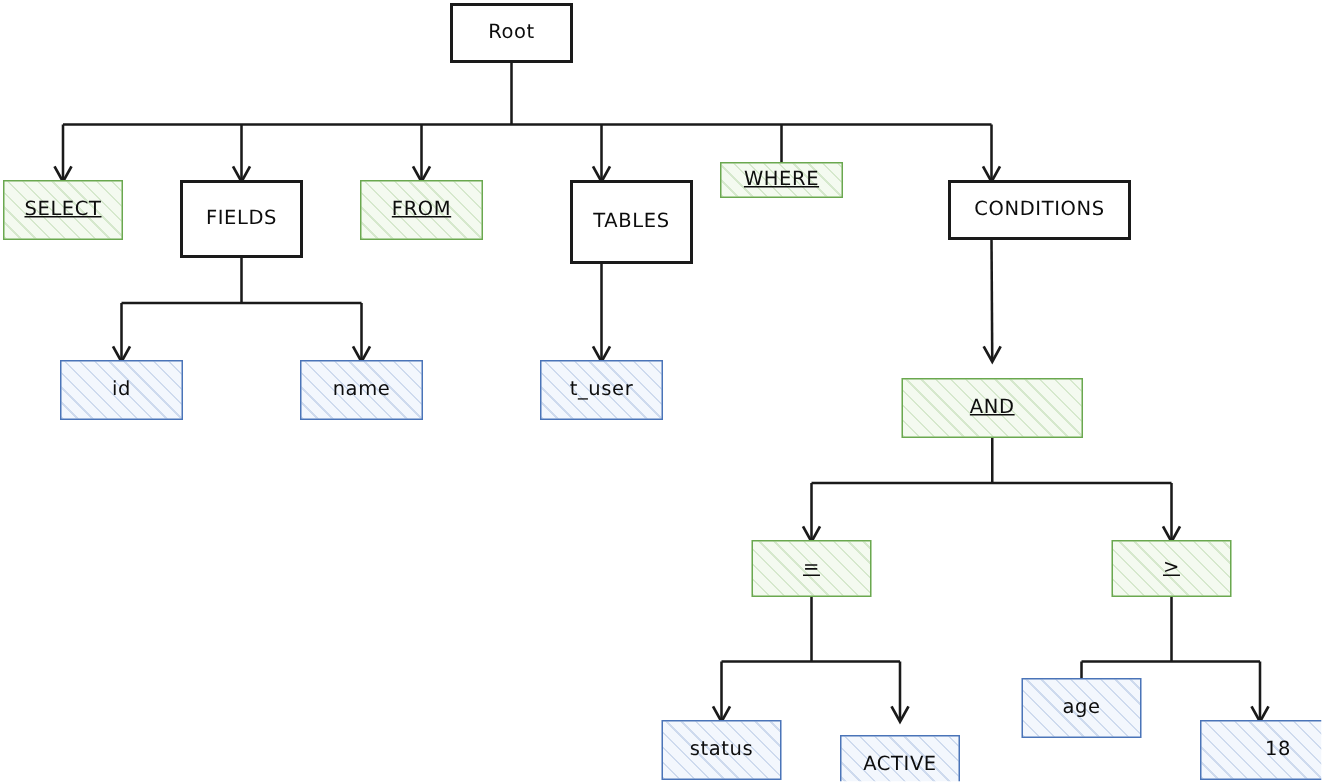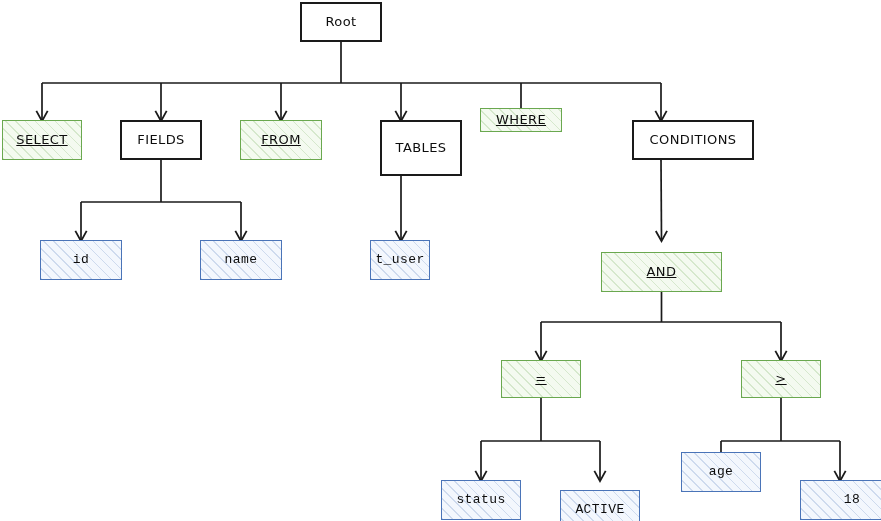--- a/index.html
+++ b/index.html
@@ -63,21 +63,20 @@
   .node.blue {
     border-color: #4a74b8;
     background-color: #f3f7fd;
     background-image: repeating-linear-gradient(
       45deg,
       rgba(74,116,184,0.22) 0px,
       rgba(74,116,184,0.22) 1.1px,
       rgba(255,255,255,0) 1.1px,
       rgba(255,255,255,0) 7px
     );
-    font-family: Liberation Mono, monospace;
   }
   .node .label {
     position: relative;
     z-index: 2;
     pointer-events: none;
   }
 </style>
 </head>
 <body>
 
@@ -118,42 +117,42 @@
       </g>
   </svg>
 
   <div id="node-layer">
       <div class="node plain" style="left: 300px; top: 2px; width: 82px; height: 40px;">
         <span class="label">Root</span>
       </div>
       <div class="node green" style="left: 2px; top: 120px; width: 80px; height: 40px;">
         <span class="label">SELECT</span>
       </div>
-      <div class="node plain" style="left: 120px; top: 120px; width: 82px; height: 40px;">
+      <div class="node plain" style="left: 120px; top: 120px; width: 82px; height: 52px;">
         <span class="label">FIELDS</span>
       </div>
       <div class="node green" style="left: 240px; top: 120px; width: 82px; height: 40px;">
         <span class="label">FROM</span>
       </div>
       <div class="node plain" style="left: 380px; top: 120px; width: 82px; height: 56px;">
         <span class="label">TABLES</span>
       </div>
       <div class="node green" style="left: 480px; top: 108px; width: 82px; height: 24px;">
         <span class="label">WHERE</span>
       </div>
       <div class="node plain" style="left: 632px; top: 120px; width: 122px; height: 40px;">
         <span class="label">CONDITIONS</span>
       </div>
       <div class="node blue" style="left: 40px; top: 240px; width: 82px; height: 40px;">
         <span class="label">id</span>
       </div>
       <div class="node blue" style="left: 200px; top: 240px; width: 82px; height: 40px;">
         <span class="label">name</span>
       </div>
-      <div class="node blue" style="left: 370px; top: 240px; width: 60px; height: 40px;">
+      <div class="node blue" style="left: 360px; top: 240px; width: 82px; height: 40px;">
         <span class="label">t_user</span>
       </div>
       <div class="node green" style="left: 601px; top: 252px; width: 121px; height: 40px;">
         <span class="label">AND</span>
       </div>
       <div class="node green" style="left: 501px; top: 360px; width: 80px; height: 38px;">
         <span class="label">=</span>
       </div>
       <div class="node green" style="left: 741px; top: 360px; width: 80px; height: 38px;">
         <span class="label">&gt;</span>

